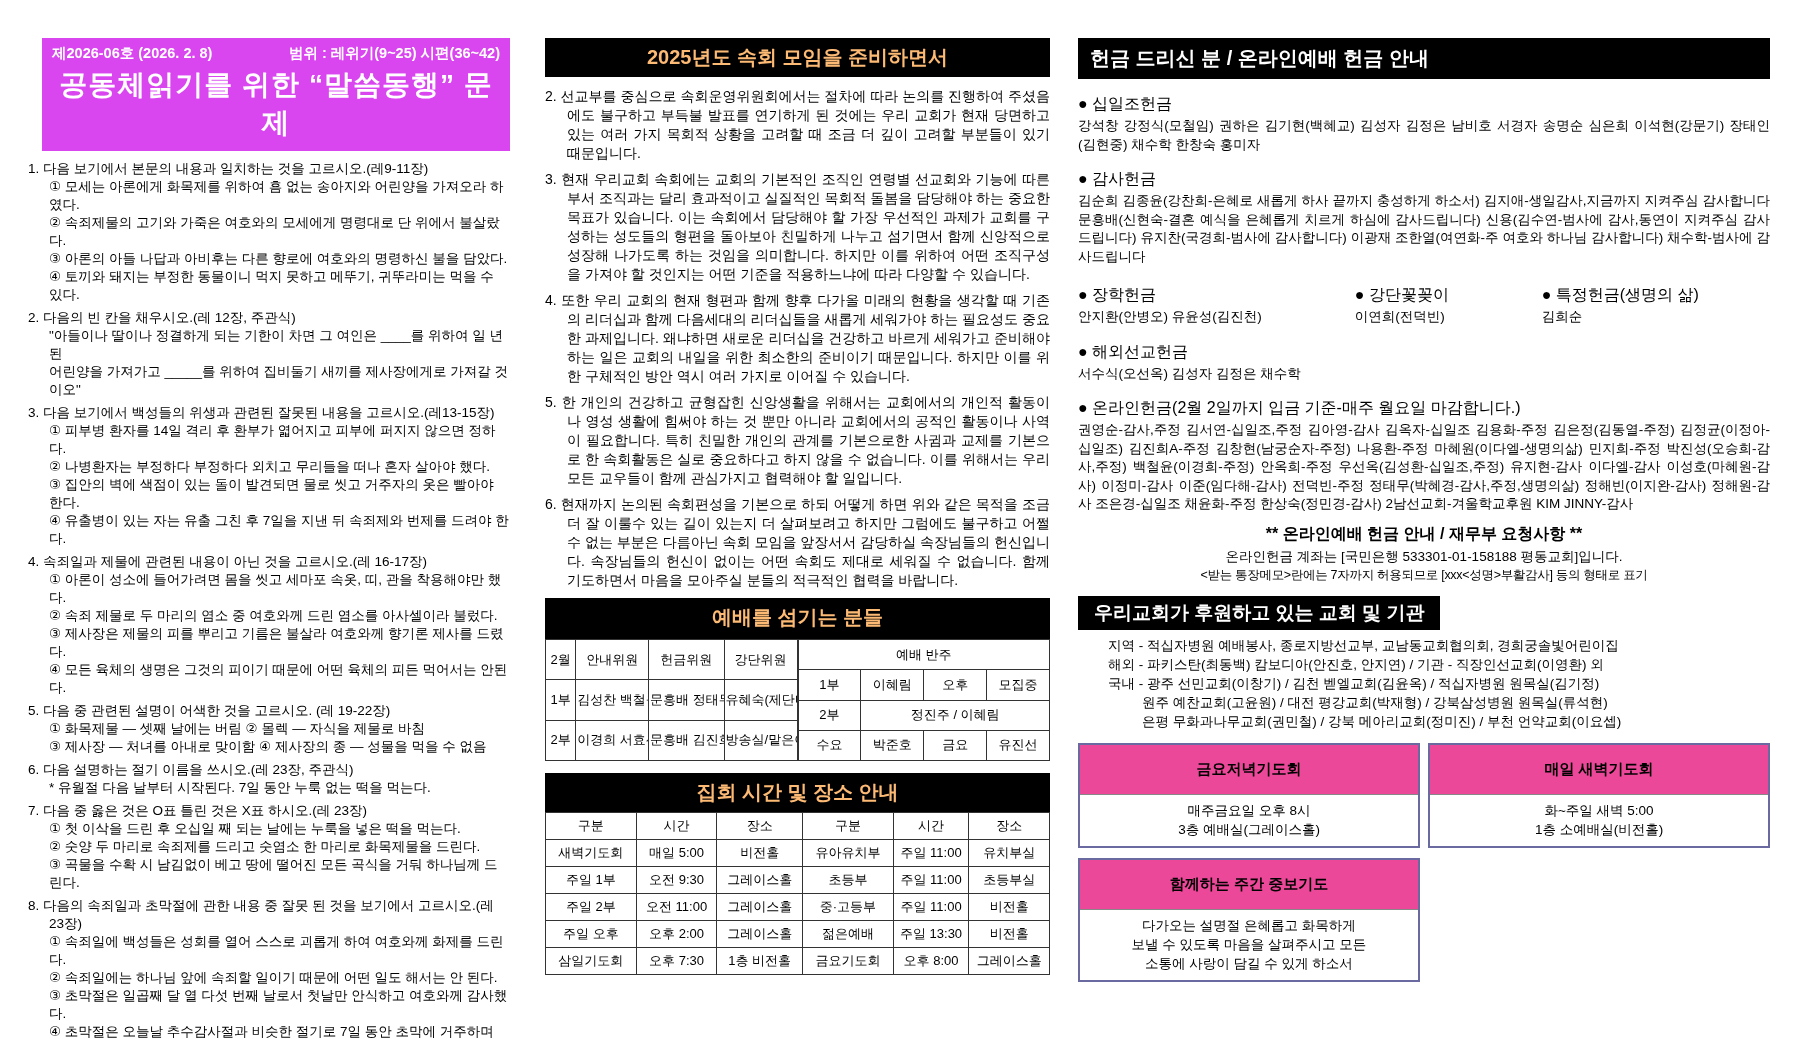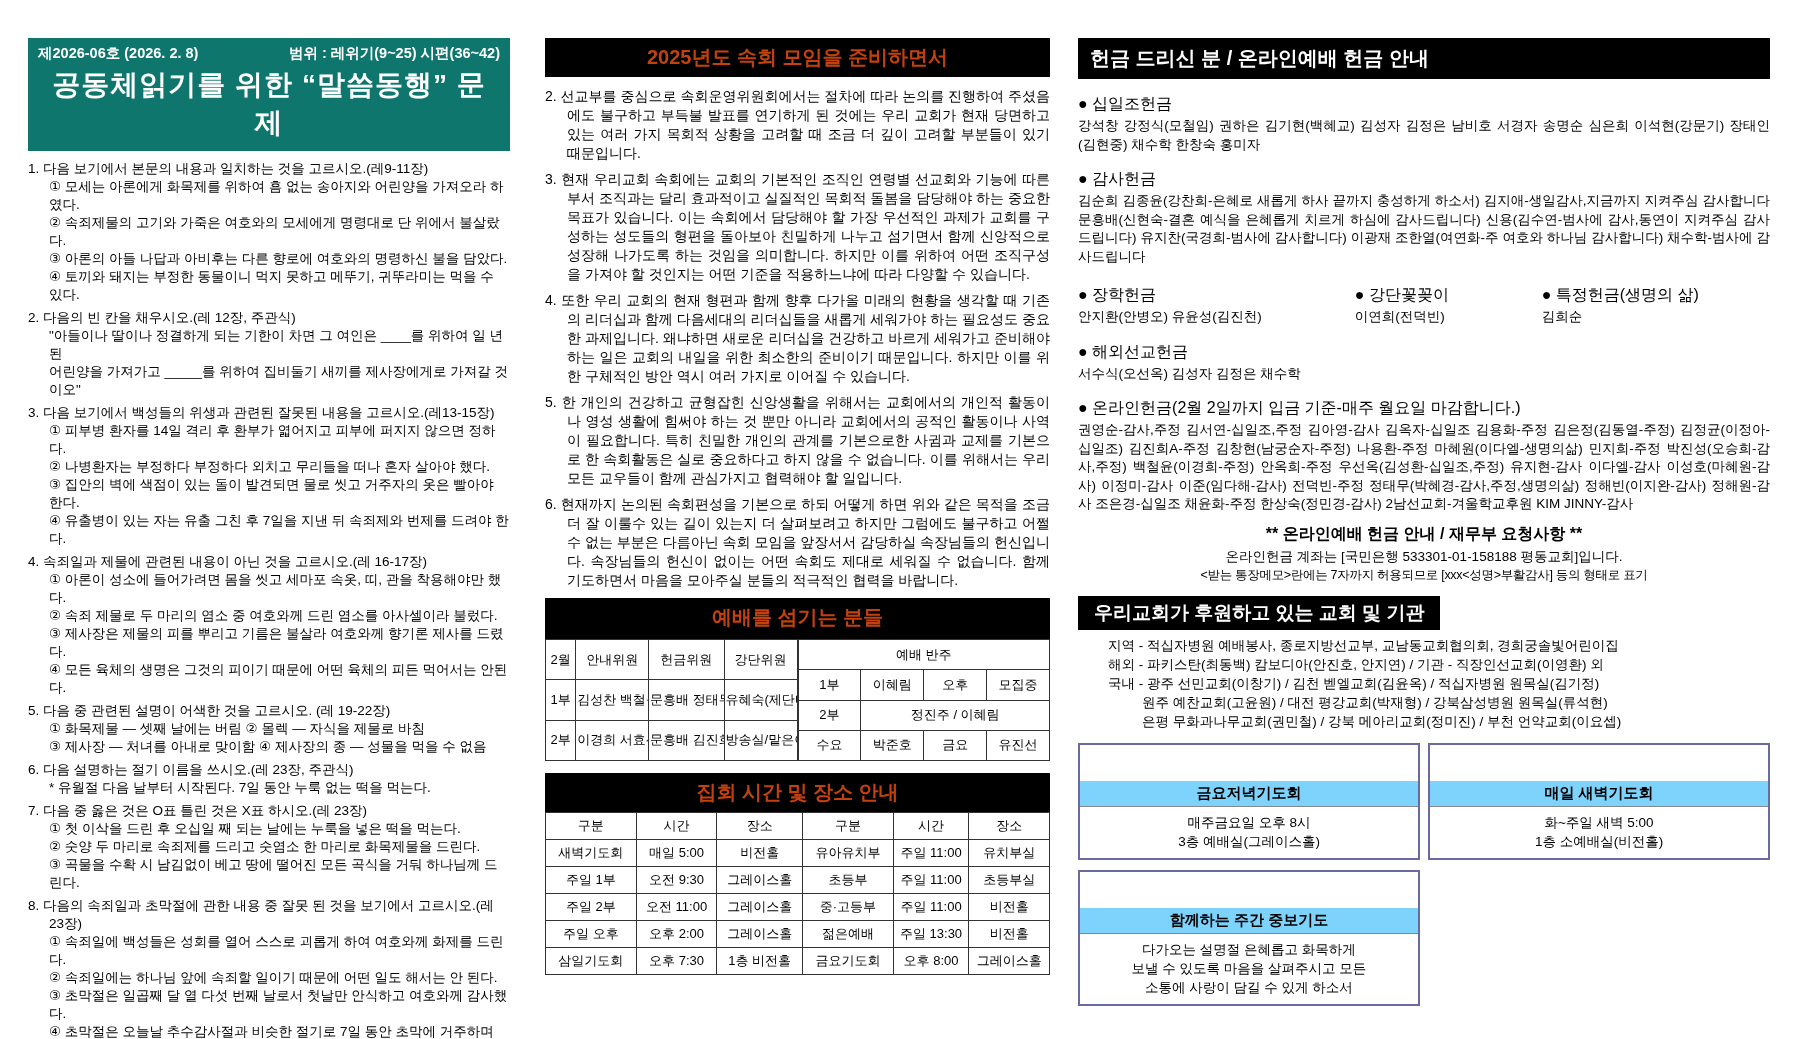--- a/index.html
+++ b/index.html
@@ -4,33 +4,33 @@
 <style>
   html,body{margin:0;padding:0;}
   body{width:1795px;height:1039px;background:#fff;position:relative;
        font-family:"Liberation Sans","DejaVu Sans",sans-serif;color:#000;overflow:hidden;}
   .col{position:absolute;top:38px;}
   .col-left{left:28px;width:482px;}
   .col-mid{left:545px;width:505px;}
   .col-right{left:1078px;width:692px;}
 
   
-  .qa-head-bar{background:#0f766e;color:#fff;padding:6px 10px 9px;}
+  .qa-head-bar{background:#d946ef;color:#fff;padding:6px 10px 9px;margin-left:14px;}
   .qa-meta{display:flex;justify-content:space-between;font-weight:bold;font-size:14.5px;}
   .qa-title{text-align:center;font-size:28px;font-weight:bold;letter-spacing:1px;margin-top:3px;}
   .questions{margin-top:9px;}
   .question{margin-bottom:5px;font-size:13.5px;line-height:18px;}
   .q-head{padding-left:21px;text-indent:-21px;}
   .q-opt{padding-left:21px;}
   table.grid{width:100%;border-collapse:collapse;table-layout:fixed;}
   table.grid td,table.grid th{border:1px solid #333;text-align:center;font-size:13px;
        padding:4px 1px;overflow:hidden;white-space:nowrap;font-weight:normal;}
 
   
-  .section-bar{background:#000;color:#c2410c;font-weight:bold;text-align:center;font-size:20px;padding:6px 0;}
+  .section-bar{background:#000;color:#fdba74;font-weight:bold;text-align:center;font-size:20px;padding:6px 0;}
   .mid-paras{margin:10px 0 8px;}
   .mid-para{font-size:14px;line-height:19px;text-align:justify;padding-left:22px;text-indent:-22px;margin-bottom:7px;}
   .servers-wrap{display:flex;border-top:2px solid #000;}
   .servers-wrap table{height:122px;}
   .servers-left{width:63%;}
   .servers-right{width:37%;}
   .servers-right td{font-size:12.5px;border-left-style:dotted;border-radius:12px;}
   .sched{margin-top:12px;}
   .sched td{padding:6px 1px;}
 
@@ -48,21 +48,21 @@
   .notice{text-align:center;margin-top:10px;}
   .notice-t{font-weight:bold;font-size:16px;margin-bottom:3px;}
   .notice-l{font-size:13.5px;line-height:18px;}
   .notice-s{font-size:12.5px;letter-spacing:-0.3px;}
   .support{margin-top:12px;}
   .support-bar{display:inline-block;background:#000;color:#fff;font-weight:bold;font-size:19px;padding:4px 16px;margin-bottom:6px;}
   .support-line{font-size:13.5px;line-height:19px;padding-left:30px;}
   .support-line.indent{padding-left:64px;}
   .boxes{display:flex;flex-wrap:wrap;justify-content:space-between;margin-top:12px;}
   .info-box{width:338px;border:2px solid #6a6aa0;margin-bottom:10px;background:#fff;}
-  .info-box-h{background:#7dd3fc;font-weight:bold;text-align:center;font-size:15px;padding:3px 0;border-bottom:1px solid #888;margin-top:36px;}
+  .info-box-h{background:#ec4899;font-weight:bold;text-align:center;font-size:15px;padding:15px 0;border-bottom:1px solid #888;}
   .info-box-b{padding:6px 4px 7px;text-align:center;}
   .box-line{font-size:13.5px;line-height:19px;}
 </style>
 </head>
 <body>
 
 <div class="col col-left">
   <div class="qa-head-bar">
     <div class="qa-meta">
       <span>제2026-06호 (2026. 2. 8)</span>

